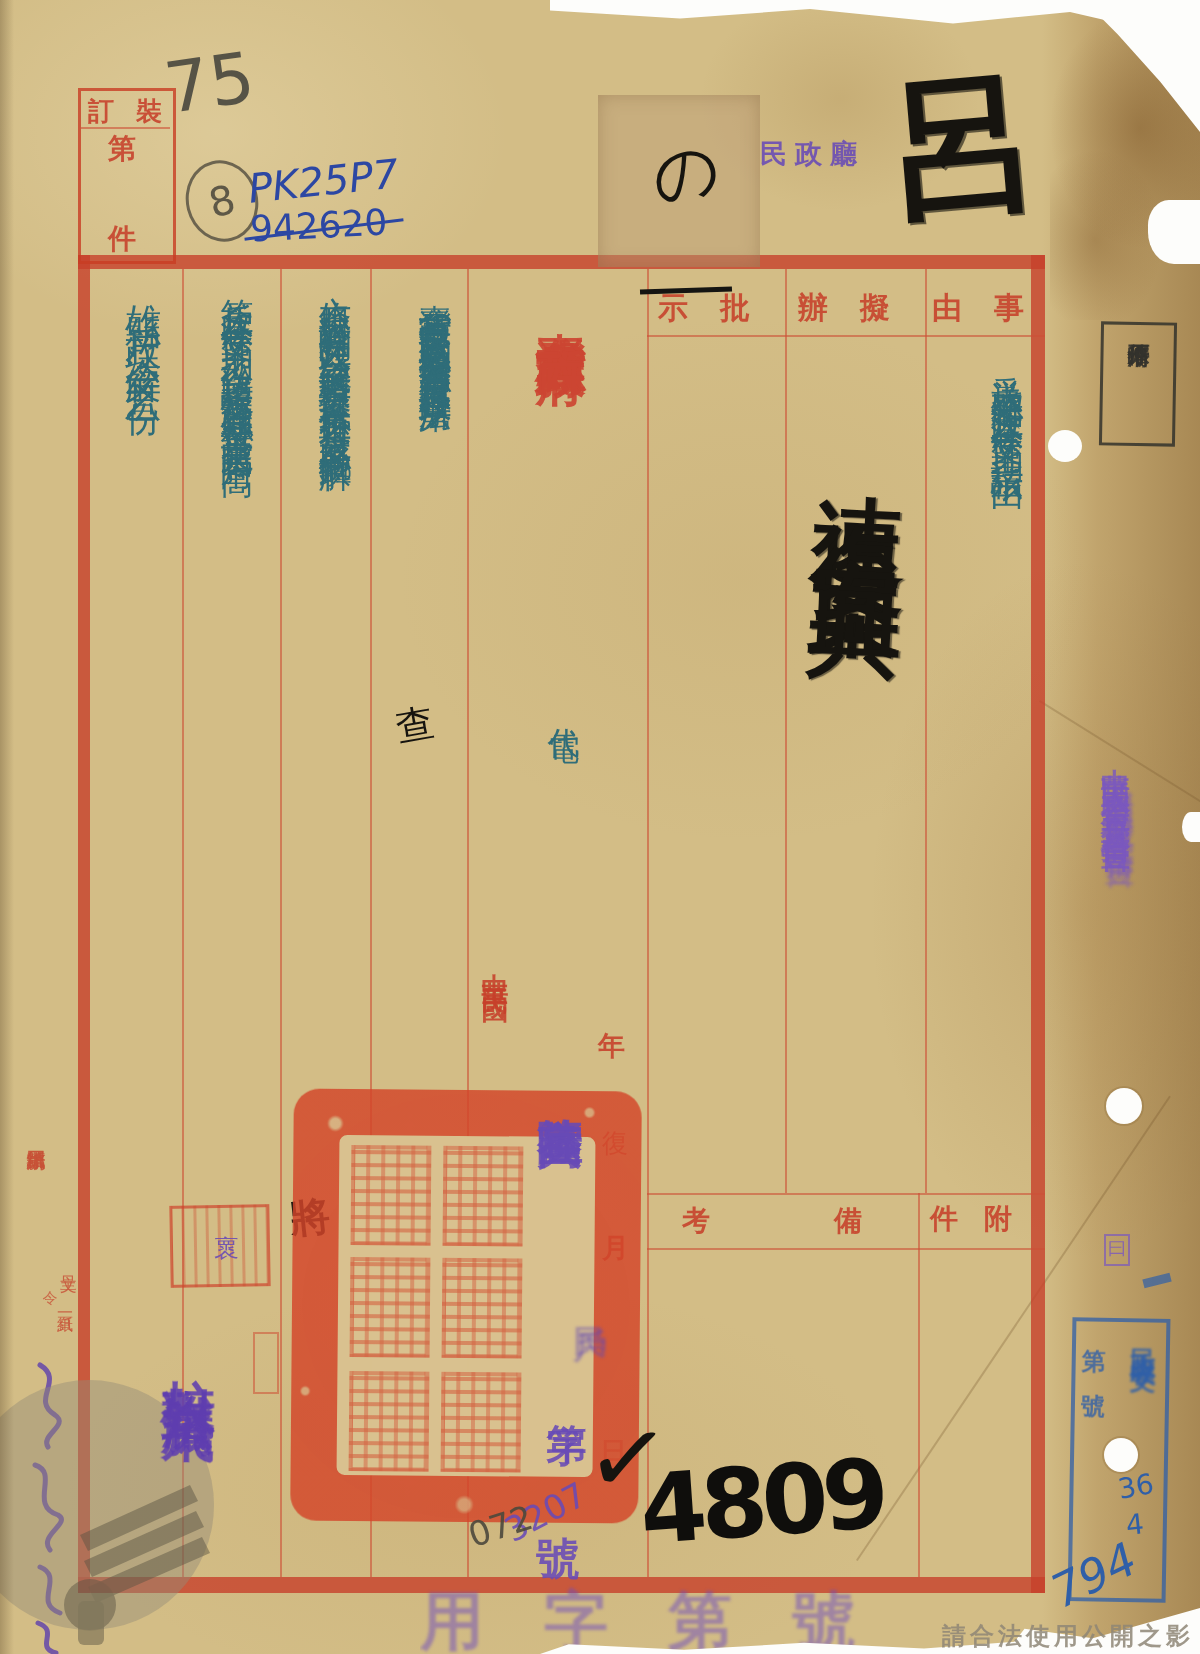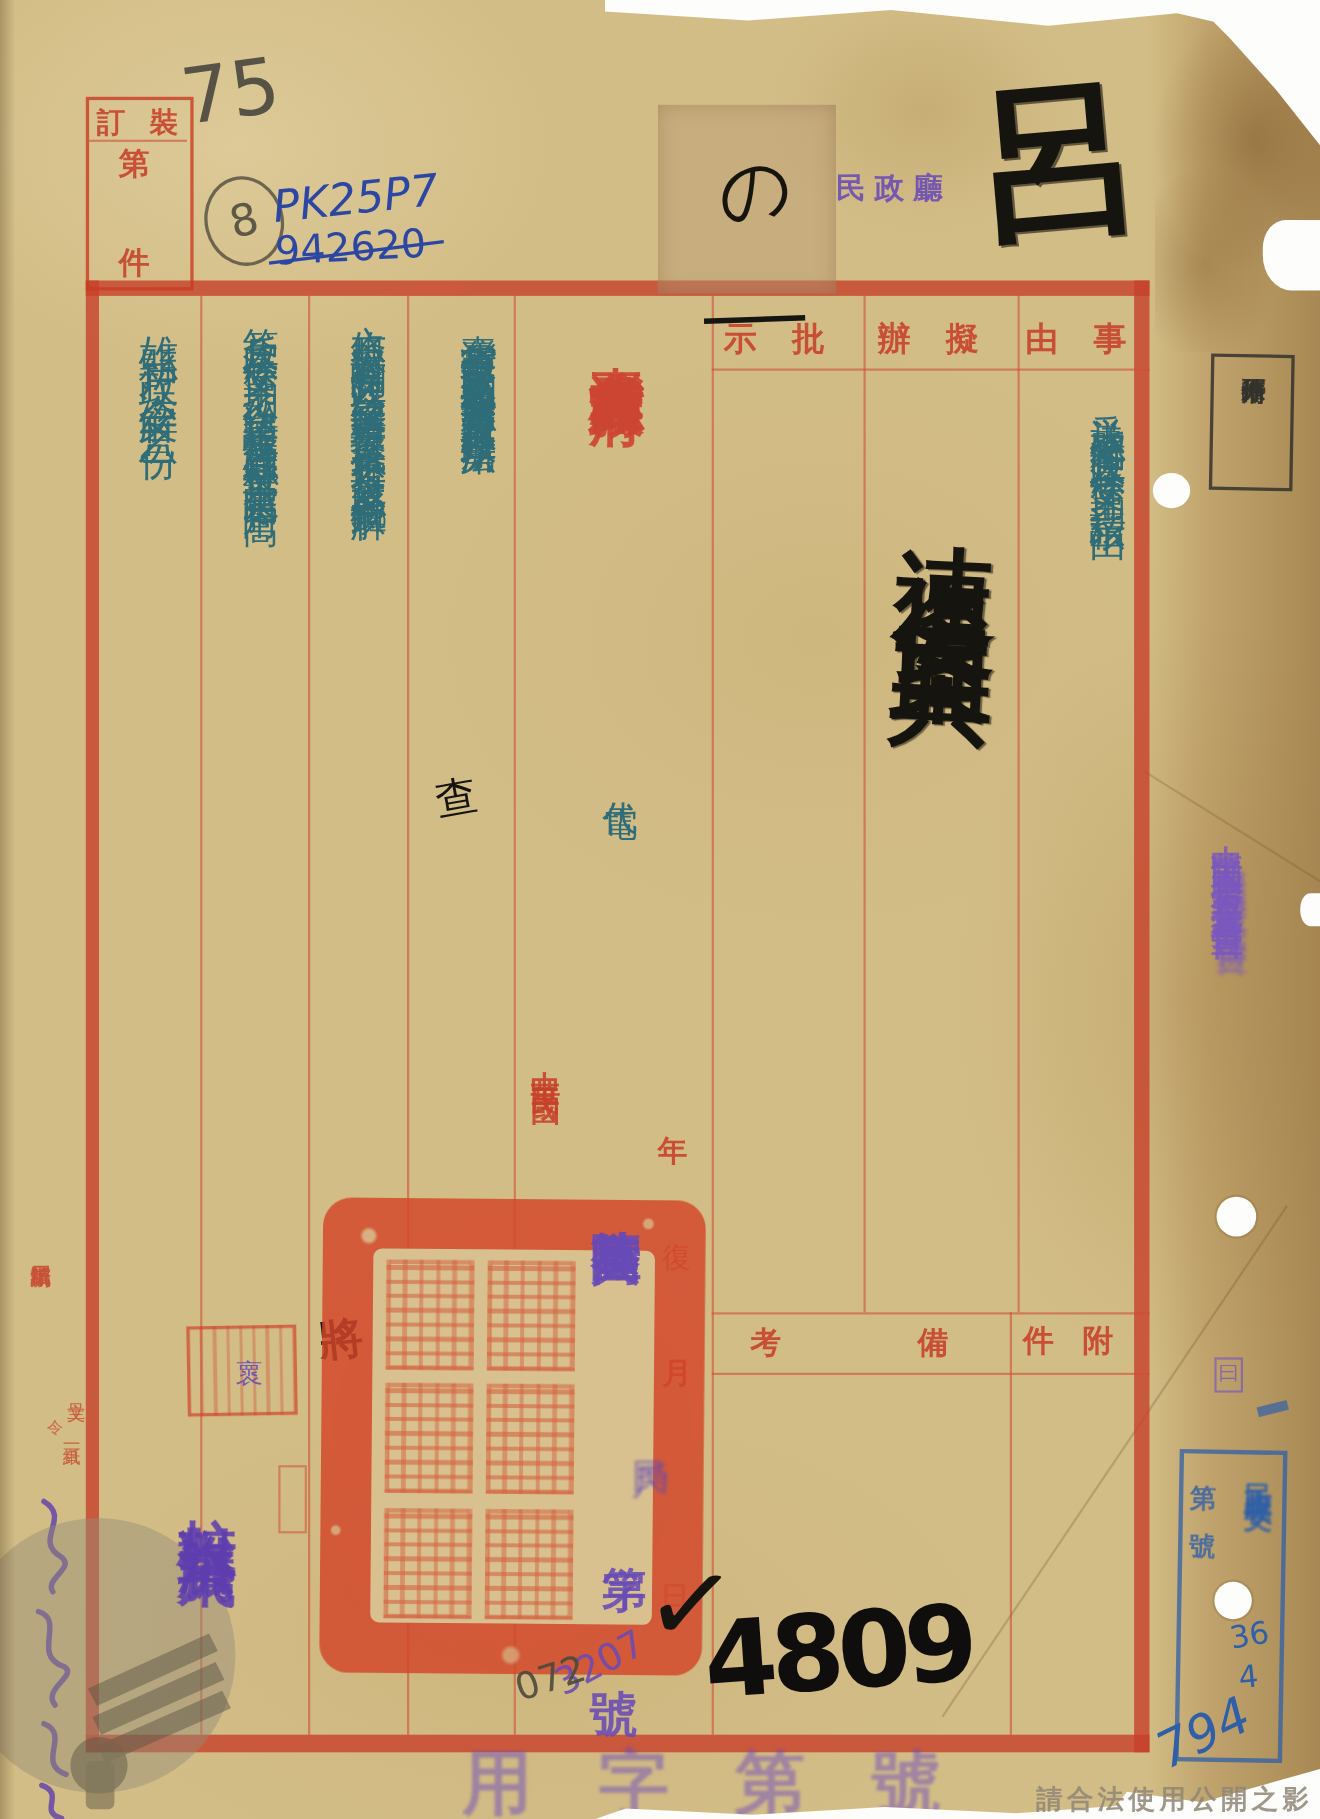--- a/index.html
+++ b/index.html
@@ -77,21 +77,21 @@
        border-radius:50%;transform:rotate(-14deg);text-align:center;line-height:76px;font-size:40px;color:rgba(72,68,58,.85);">8</div>
   <div class="abs bluepen" style="left:248px;top:158px;font-size:40px;font-style:italic;transform:rotate(-6deg);">PK25P7</div>
   <div class="abs bluepen" style="left:250px;top:205px;font-size:36px;transform:rotate(-3deg);">942620</div>
   <div class="abs" style="left:244px;top:228px;width:160px;height:3px;background:#2c47a3;transform:rotate(-7deg);"></div>
 
   <div class="abs" style="left:598px;top:95px;width:162px;height:172px;background:rgba(186,156,118,.45);
        box-shadow:inset 0 0 18px rgba(120,90,55,.35);"></div>
   <div class="abs blackink" style="left:652px;top:128px;font-size:66px;transform:rotate(-14deg);">の</div>
   <div class="abs" style="left:640px;top:288px;width:92px;height:5px;background:#151512;transform:rotate(-2deg);"></div>
 
-  <div class="abs purple" style="left:760px;top:153px;font-size:27px;letter-spacing:8px;font-weight:bold;filter:blur(.7px);">民政廳</div>
+  <div class="abs purple" style="left:760px;top:136px;font-size:27px;letter-spacing:8px;font-weight:bold;filter:blur(.7px);">民政廳</div>
 
   <div class="abs blackink" style="left:888px;top:48px;font-size:150px;font-weight:bold;transform:rotate(-5deg);
        text-shadow:2px 2px 0 rgba(20,18,14,.6);">呂</div>
 
   <div class="abs spread redink" style="left:932px;top:288px;width:92px;font-size:30px;font-weight:bold;">
       <span>事</span>
       <span>由</span>
     </div>
   <div class="abs spread redink" style="left:798px;top:288px;width:92px;font-size:30px;font-weight:bold;">
       <span>擬</span>

